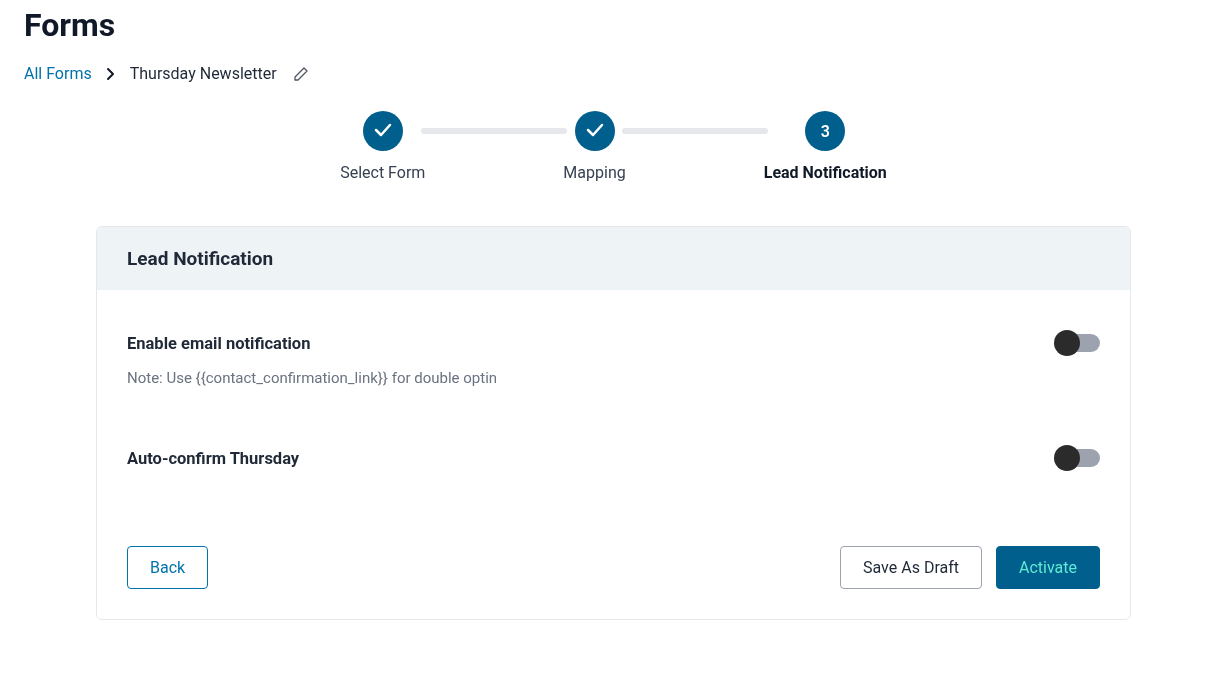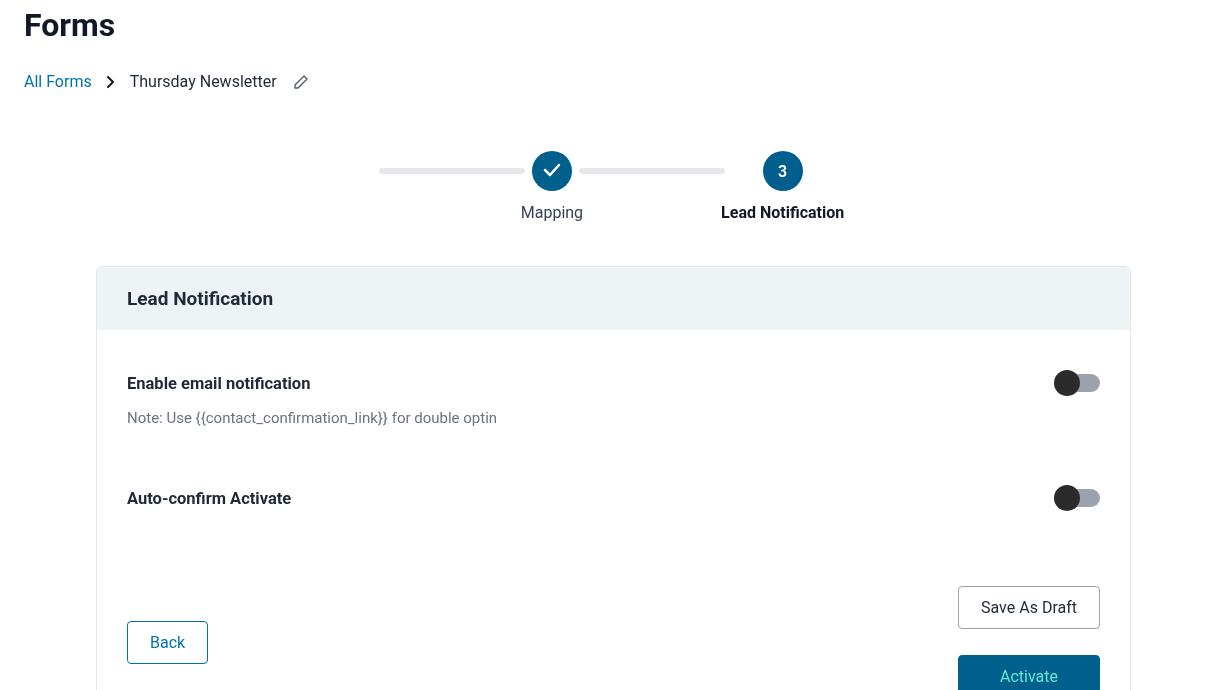--- a/index.html
+++ b/index.html
@@ -13,28 +13,28 @@
       color: #1f2937;
       width: 1227px;
       height: 690px;
       padding: 0 24px;
     }
     .page-title {
       font-size: 32px;
       font-weight: 700;
       color: #111827;
       margin-top: 6px;
+      margin-bottom: 20px;
+    }
+    .breadcrumb {
+      display: flex;
+      align-items: center;
+      gap: 14px;
+      font-size: 16px;
       margin-bottom: 28px;
-    }
-    .breadcrumb {
-      display: flex;
-      align-items: center;
-      gap: 14px;
-      font-size: 16px;
-      margin-bottom: 60px;
     }
     .breadcrumb-link {
       color: #0073aa;
       cursor: pointer;
     }
     .breadcrumb-sep {
       display: inline-flex;
       align-items: center;
       color: #111827;
     }
@@ -152,22 +152,21 @@
       background: #2b2b2b;
       border-radius: 50%;
     }
     .card-footer {
       display: flex;
       justify-content: space-between;
       align-items: center;
     }
     .footer-right {
       display: flex;
-      gap: 26px;
-      flex-direction: column;
+      gap: 14px;
     }
     .btn {
       padding: 11px 22px;
       font-size: 16px;
       border-radius: 4px;
       cursor: pointer;
       font-family: inherit;
     }
     .btn-outline-link {
       background: #fff;
@@ -199,20 +198,30 @@
   </span>
   <span class="breadcrumb-current">Thursday Newsletter</span>
   <span class="breadcrumb-edit">
     <svg width="16" height="16" viewBox="0 0 16 16" fill="none">
         <path d="M11 2 L14 5 L5 14 L2 14 L2 11 Z" stroke="#4b5563" stroke-width="1.3" fill="none" stroke-linejoin="round"></path>
       </svg>
   </span>
 </nav>
 
 <div class="stepper">
+  <div class="step">
+    <div class="step-circle">
+      <span>
+        <svg width="18" height="14" viewBox="0 0 18 14" fill="none">
+            <path d="M2 7 L7 12 L16 2" stroke="#fff" stroke-width="2.5" fill="none" stroke-linecap="round" stroke-linejoin="round"></path>
+          </svg>
+      </span>
+    </div>
+    <div class="step-label">Select Form</div>
+  </div>
   <div class="step-connector"></div>
   <div class="step">
     <div class="step-circle">
       <span>
         <svg width="18" height="14" viewBox="0 0 18 14" fill="none">
             <path d="M2 7 L7 12 L16 2" stroke="#fff" stroke-width="2.5" fill="none" stroke-linecap="round" stroke-linejoin="round"></path>
           </svg>
       </span>
     </div>
     <div class="step-label">Mapping</div>
@@ -233,21 +242,21 @@
         <div class="setting-title">Enable email notification</div>
         <div class="setting-note">Note: Use {{contact_confirmation_link}} for double optin</div>
       </div>
       <div class="toggle">
         <div class="toggle-knob"></div>
       </div>
     </div>
 
     <div class="setting-row">
       <div class="setting-text">
-        <div class="setting-title">Auto-confirm Activate</div>
+        <div class="setting-title">Auto-confirm Thursday</div>
       </div>
       <div class="toggle">
         <div class="toggle-knob"></div>
       </div>
     </div>
 
     <div class="card-footer">
       <button class="btn btn-outline-link">Back</button>
       <div class="footer-right">
         <button class="btn btn-outline-dark">Save As Draft</button>

